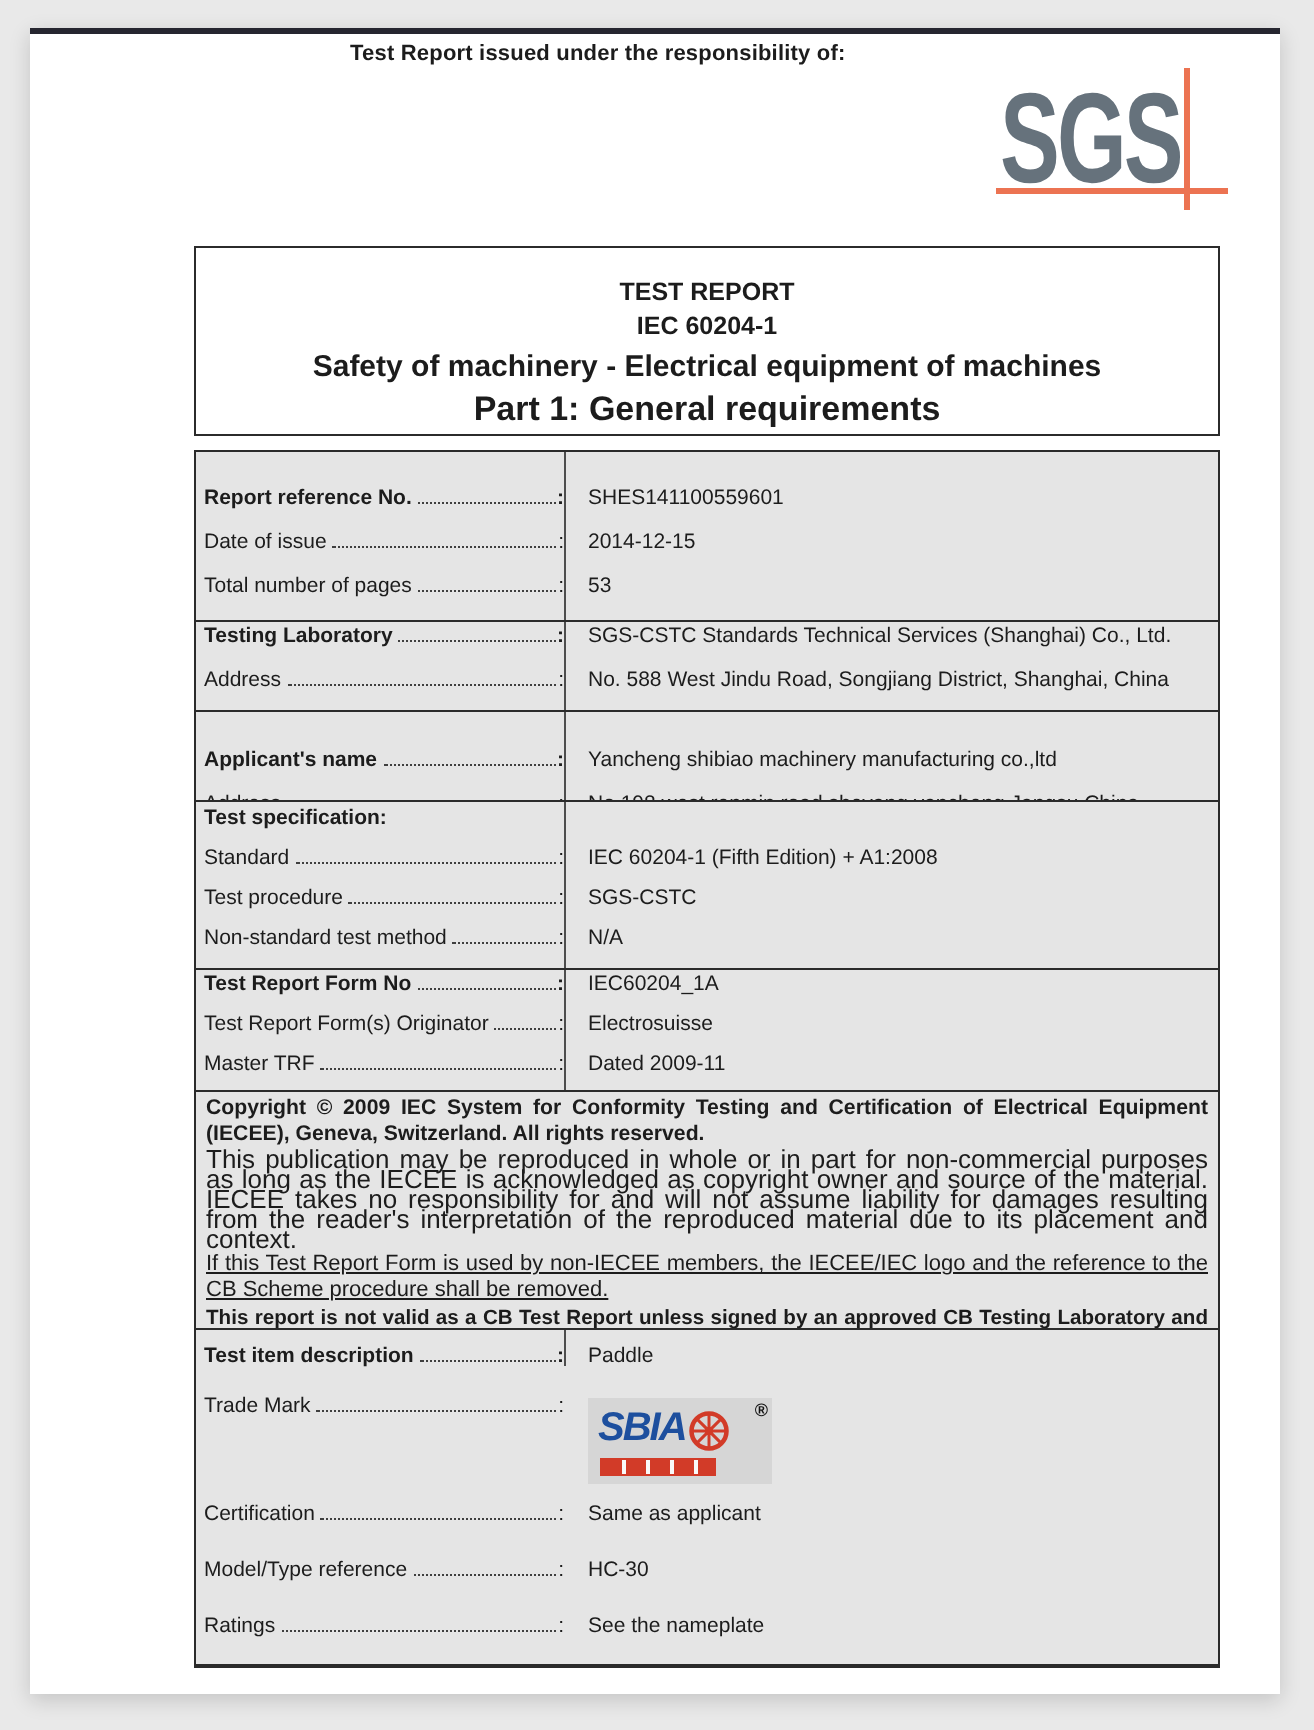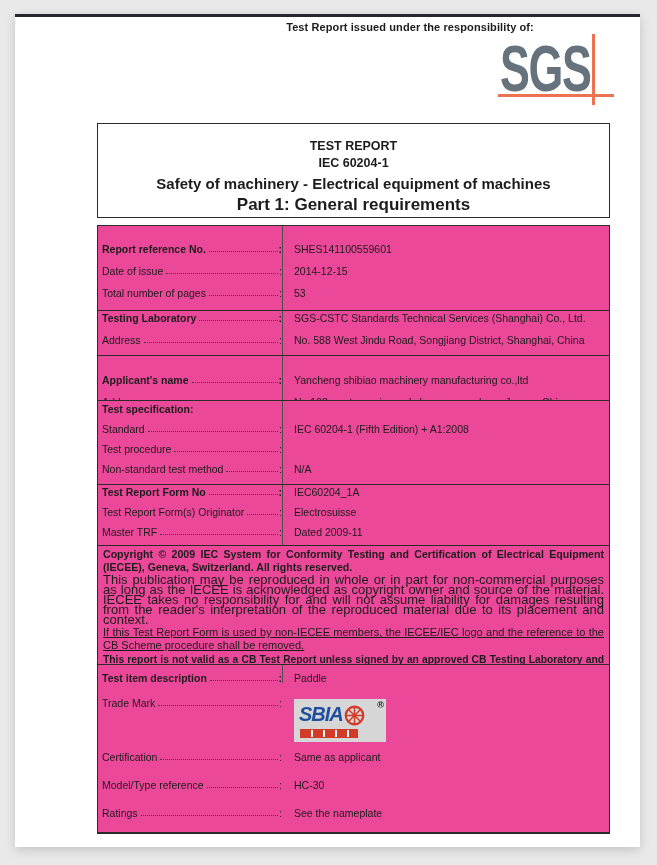--- a/index.html
+++ b/index.html
@@ -11,21 +11,21 @@
   }
   .page{
     position:absolute;left:15px;top:14px;width:625px;height:833px;
     background:#ffffff;box-sizing:border-box;
     border-top:3px solid var(--top_rule,#262630);
     box-shadow:0 3px 10px rgba(0,0,0,.16);
   }
   
   .header-note{
     position:absolute;top:4px;left:160px;width:470px;
-    text-align:center;font-size:11px;font-weight:bold;letter-spacing:.1px;
+    font-size:11px;font-weight:bold;letter-spacing:.1px;
   }
   
   .sgs{position:absolute;left:480px;top:20px;width:135px;height:80px;}
   .sgs-text{
     position:absolute;left:5px;top:0;
     font-size:64px;line-height:64px;font-weight:bold;
     color:var(--logo_gray,#66727c);
     letter-spacing:-2px;
     transform:scaleX(.70);transform-origin:left top;
   }
@@ -38,21 +38,21 @@
     border:1.6px solid #2b2b2b;height:95px;box-sizing:border-box;
     text-align:center;padding-top:14px;
   }
   .tline{font-weight:bold;}
   .t0,.t1{font-size:12.5px;line-height:17px;}
   .t2{font-size:15px;line-height:23px;}
   .t3{font-size:17px;line-height:19px;}
 
   .data-box{
     margin-top:7px;border:1.6px solid #2b2b2b;border-bottom-width:2.2px;
-    box-sizing:border-box;background:#ec4899;
+    box-sizing:border-box;background:#e5e5e5;
   }
   .sec{position:relative;box-sizing:border-box;overflow:hidden;}
   .sec + .sec{border-top:1.4px solid #2b2b2b;}
   .sec.data::before{
     content:"";position:absolute;left:184px;top:0;bottom:0;width:1px;background:#4d4d4d;
   }
   .sec.divider-short::before{bottom:auto;height:18px;}
   .s1{height:84px;padding-top:17px;}
   .s2{height:45px;padding-top:1px;}
   .s3{height:45px;padding-top:18px;}
@@ -191,20 +191,21 @@
               <span class="lbltxt">Standard</span>
               <span class="leader"></span>
             </span>
             <span class="valcell">IEC 60204-1 (Fifth Edition) + A1:2008</span>
           </div>
           <div class="row">
             <span class="lblcell">
               <span class="lbltxt">Test procedure</span>
               <span class="leader"></span>
             </span>
+            <span class="valcell">SGS-CSTC</span>
           </div>
           <div class="row">
             <span class="lblcell">
               <span class="lbltxt">Non-standard test method</span>
               <span class="leader"></span>
             </span>
             <span class="valcell">N/A</span>
           </div>
         </section>
       <section class="sec data s5">

